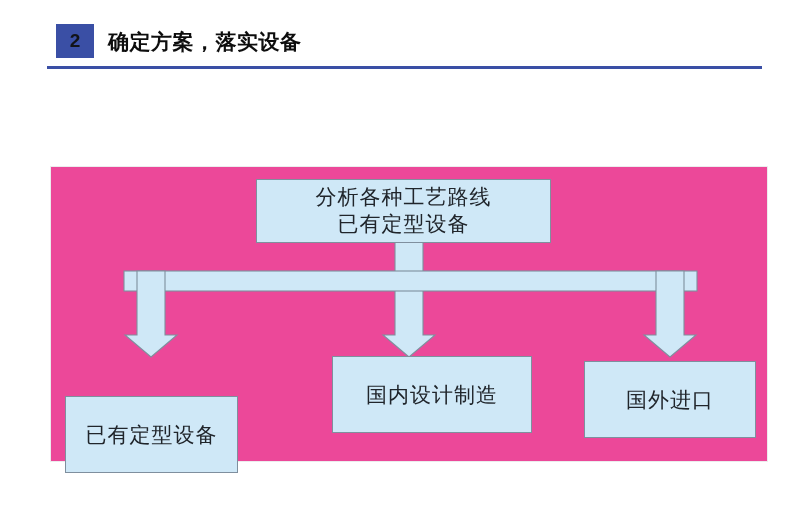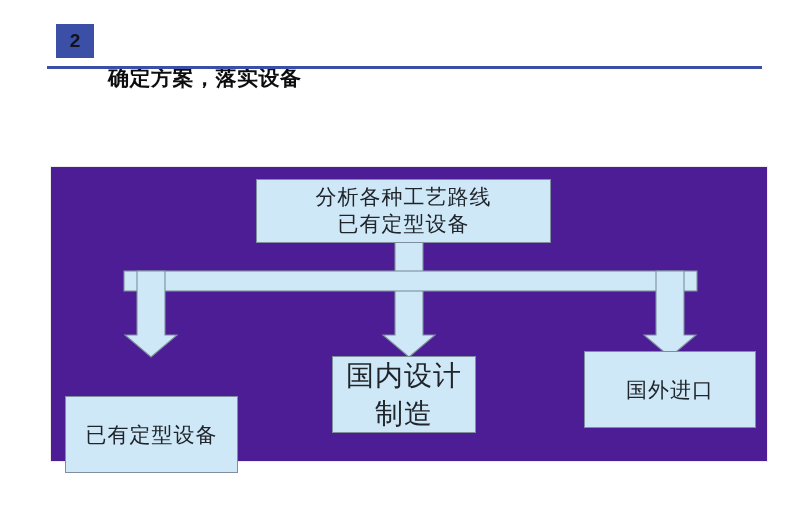--- a/index.html
+++ b/index.html
@@ -46,39 +46,38 @@
     top: 25px;
     height: 34px;
     display: flex;
     align-items: center;
     font-size: 21px;
     font-weight: bold;
     color: #0d0d0d;
     letter-spacing: 0.5px;
     white-space: nowrap;
     font-family: "Liberation Sans", "DejaVu Sans", sans-serif;
-    margin-top: 36px;
   }
   #header-rule {
     position: absolute;
     left: 47px;
     top: 66px;
     width: 715px;
     height: 3px;
     background: #3a4fa5;
   }
 
   
   #diagram-panel {
     position: absolute;
     left: 50px;
     top: 166px;
     width: 718px;
     height: 296px;
-    background: #4c1d95;
+    background: #ec4899;
     border: 1px solid #ececed;
     box-sizing: border-box;
   }
   #diagram-canvas {
     position: absolute;
     left: 0;
     top: 0;
     width: 718px;
     height: 296px;
   }
@@ -111,28 +110,28 @@
     top: 189px;
     width: 173px;
     height: 77px;
     font-size: 21px;
     letter-spacing: 1px;
     margin-top: 40px;
   }
   #node-domestic {
     left: 281px;
     top: 189px;
-    width: 144px;
+    width: 200px;
     height: 77px;
-    font-size: 28px;
+    font-size: 21px;
     letter-spacing: 1px;
   }
   #node-import {
     left: 533px;
-    top: 184px;
+    top: 194px;
     width: 172px;
     height: 77px;
     font-size: 21px;
     letter-spacing: 1px;
   }
 
   
   #connector-layer {
     position: absolute;
     left: 0;

